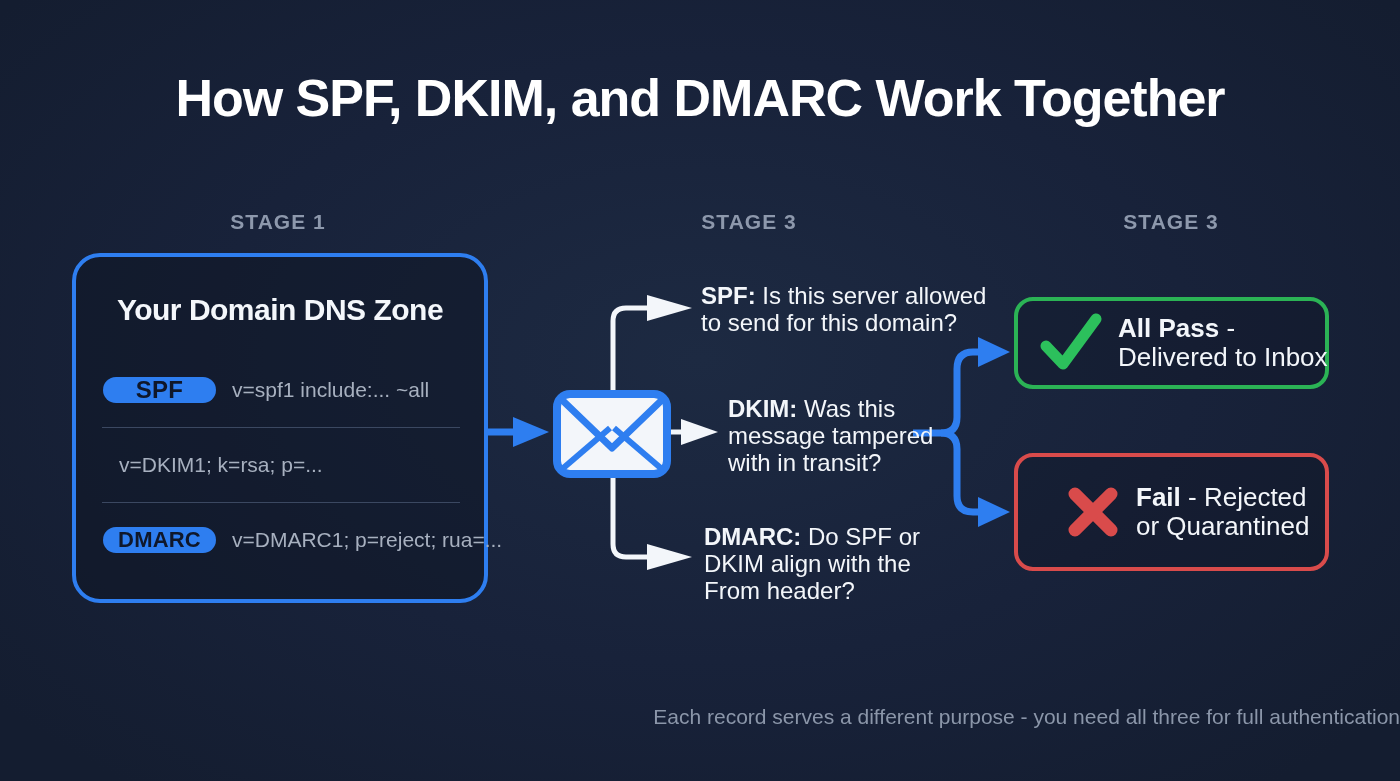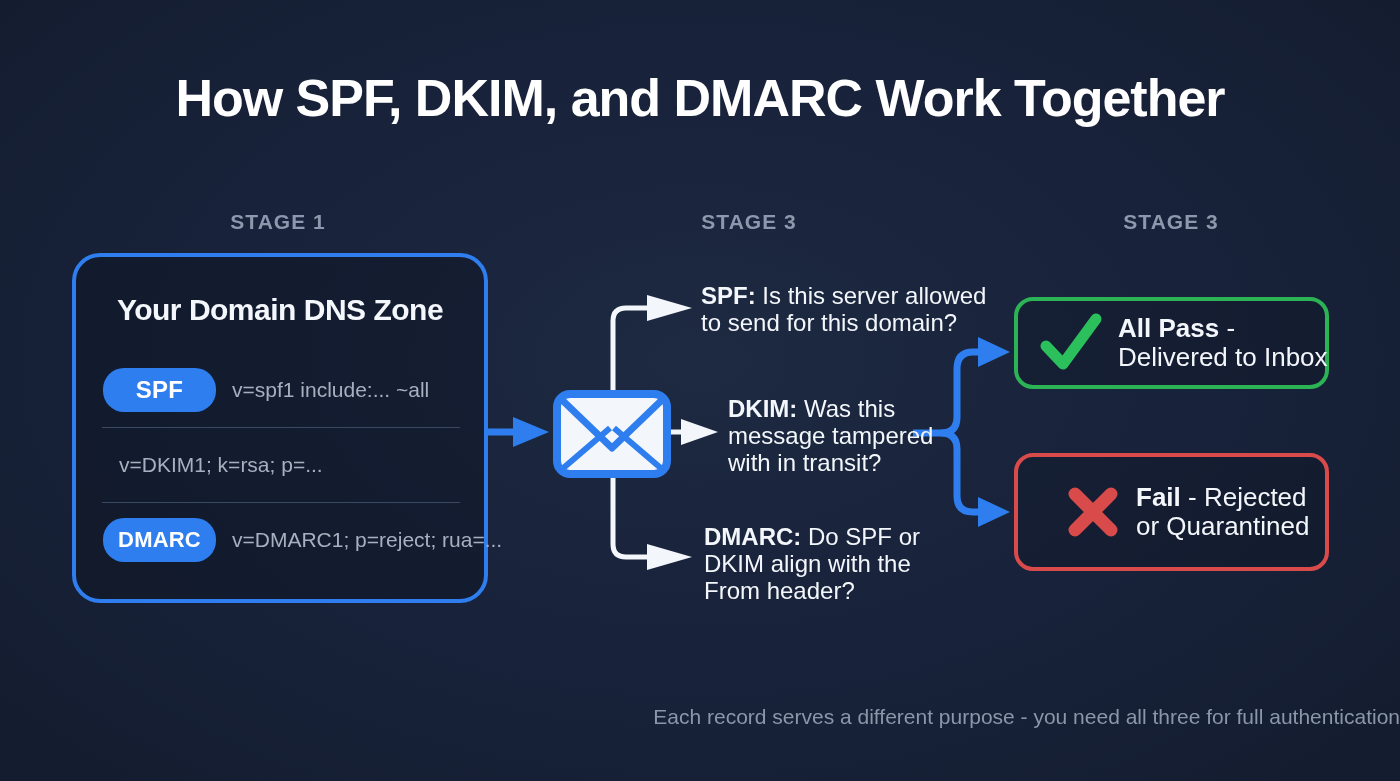--- a/index.html
+++ b/index.html
@@ -49,24 +49,24 @@
   }
   .dns-row {
     position: absolute; left: 27px; right: 24px;
     height: 42px;
     display: flex; align-items: center;
   }
   .dns-row-1 { top: 112px; }
   .dns-row-2 { top: 187px; }
   .dns-row-3 { top: 262px; }
   .dns-pill {
-    width: 113px; height: 44px;
+    width: 113px; height: 26px;
     border-radius: 21px;
     background: #2e7ef0;
-    color: #ffffff; font-size: 24px; font-weight: 700;
+    color: #0f172a; font-size: 24px; font-weight: 700;
     display: flex; align-items: center; justify-content: center;
     flex: 0 0 auto;
     letter-spacing: 0.2px;
     text-align: right;
   }
   .dns-row-3 .dns-pill { font-size: 22px; }
   .dns-value {
     margin-left: 16px;
     font-size: 21px; color: #a7b0bf;
     white-space: nowrap;

